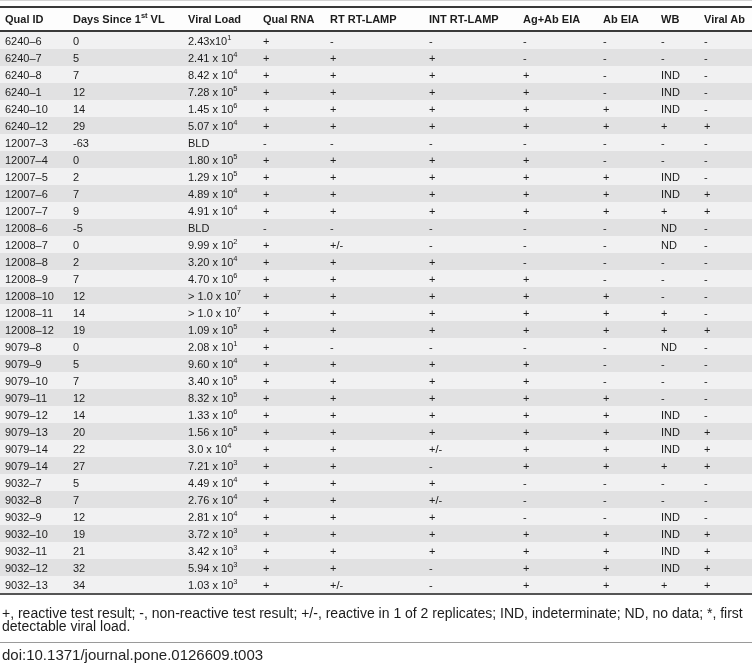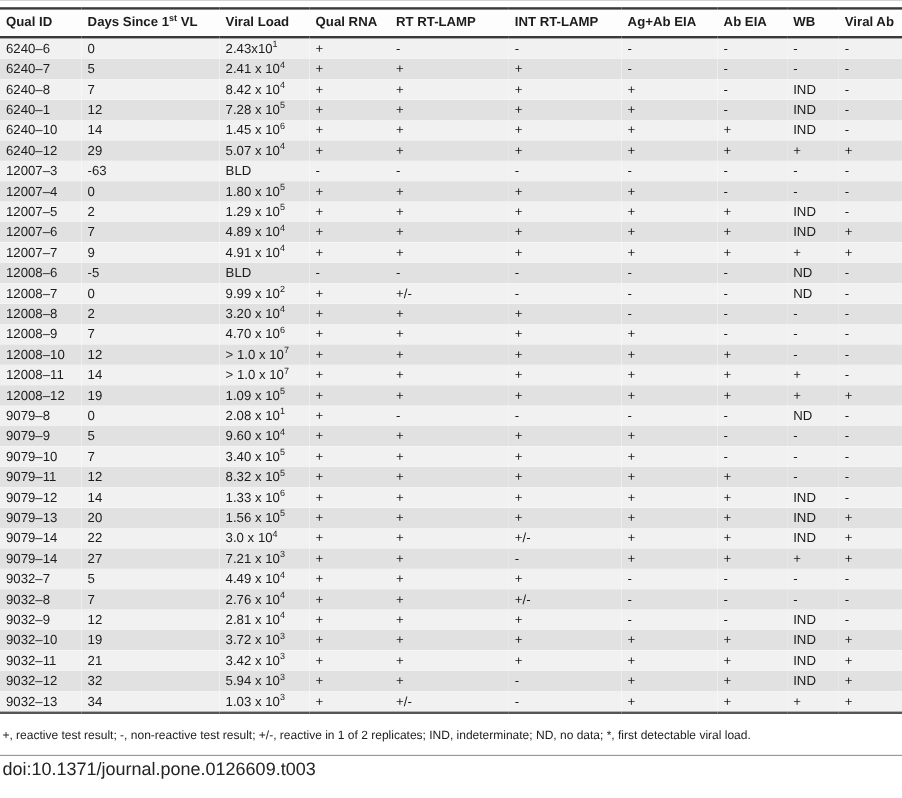--- a/index.html
+++ b/index.html
@@ -14,21 +14,21 @@
     height:22px;padding:0 0 0 5px;vertical-align:middle;white-space:nowrap;overflow:hidden;
   }
   tbody td{
     font-size:11px;height:17px;padding:0 0 0 5px;vertical-align:middle;
     white-space:nowrap;overflow:hidden;
   }
   tbody tr:nth-child(odd){background:#f1f1f2;}
   tbody tr:nth-child(even){background:#e1e1e2;}
   tbody tr:last-child td{border-bottom:2px solid #555555;margin-top:24px;}
   sup{font-size:7.5px;vertical-align:super;line-height:0;}
-  .footnote{font-size:10px;color:#1c1c1c;margin:12px 0 0 2px;line-height:13px;}
+  .footnote{font-size:14px;color:#1c1c1c;margin:12px 0 0 2px;line-height:13px;}
   .divider{border:none;border-top:1px solid #9a9a9a;margin:9px 0 0 0;}
   .doi{font-size:15px;color:#242424;margin:6px 0 0 2px;line-height:12px;}
 </style>
 </head>
 <body>
 
 <div class="top-edge"></div>
 <div class="top-gap"></div>
 
 <table>

